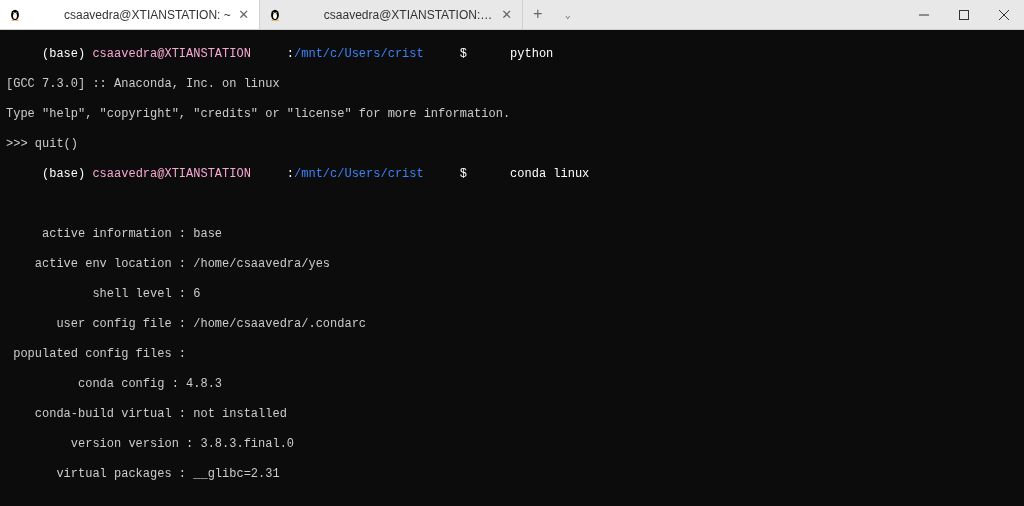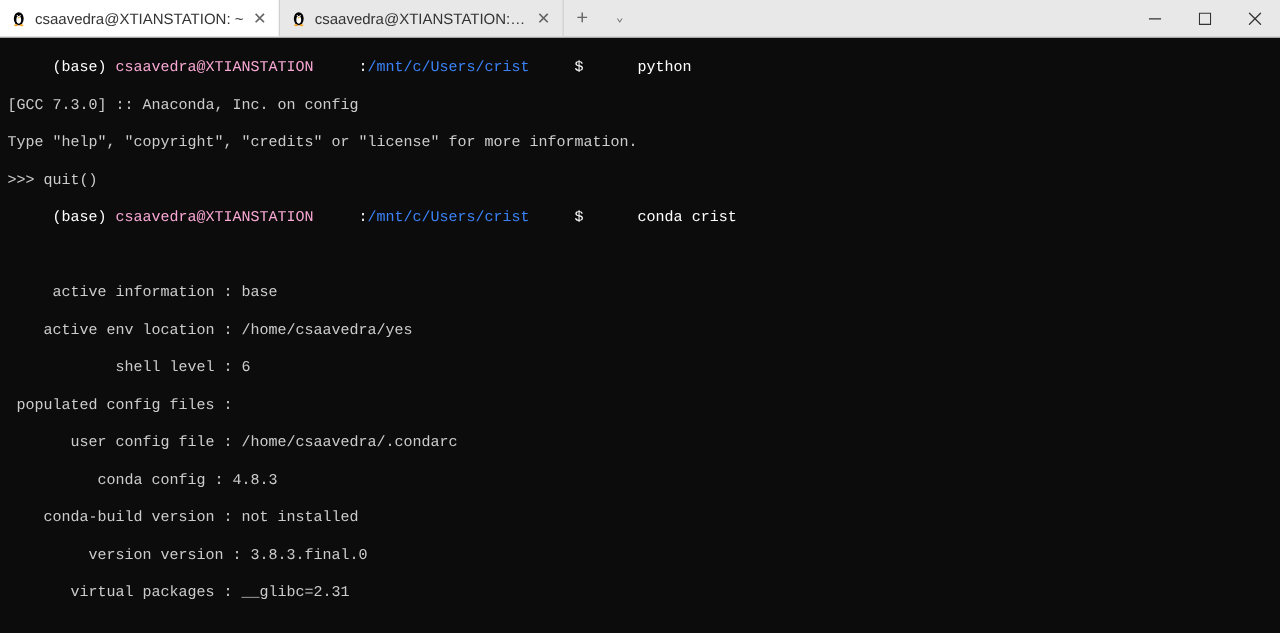--- a/index.html
+++ b/index.html
@@ -38,21 +38,21 @@
     }
     .tab.inactive { background: #e8e8e8; }
     .tab-icon {
       width: 14px;
       height: 14px;
       display: flex;
       align-items: center;
       justify-content: center;
     }
     .tab-icon svg { width: 14px; height: 14px; }
-    .tab-title { flex: 1; white-space: nowrap; overflow: hidden; text-overflow: ellipsis; max-width:170px;}
+    .tab-title { flex: 1; white-space: nowrap; overflow: hidden; text-overflow: ellipsis; max-width:170px;margin-left:36px;}
     .tab-close {
       width: 14px;
       height: 14px;
       display: flex;
       align-items: center;
       justify-content: center;
       color: #666;
       font-size: 13px;
       cursor: pointer;
     }
@@ -150,32 +150,32 @@
         <svg viewBox="0 0 10 10">
           <line x1="0" y1="0" x2="10" y2="10" stroke="#333" stroke-width="1"></line>
           <line x1="10" y1="0" x2="0" y2="10" stroke="#333" stroke-width="1"></line>
         </svg>
       </div>
   </div>
 </div>
 
 <div class="terminal">
 <div class="line"><span class="white">(base) </span><span class="green">csaavedra@XTIANSTATION</span><span class="white">:</span><span class="blue">/mnt/c/Users/crist</span><span class="white">$ </span><span class="white">python</span></div>
-<div class="line">[GCC 7.3.0] :: Anaconda, Inc. on config</div>
+<div class="line">[GCC 7.3.0] :: Anaconda, Inc. on linux</div>
 <div class="line">Type "help", "copyright", "credits" or "license" for more information.</div>
 <div class="line">&gt;&gt;&gt; quit()</div>
-<div class="line"><span class="white">(base) </span><span class="green">csaavedra@XTIANSTATION</span><span class="white">:</span><span class="blue">/mnt/c/Users/crist</span><span class="white">$ </span><span class="white">conda crist</span></div>
+<div class="line"><span class="white">(base) </span><span class="green">csaavedra@XTIANSTATION</span><span class="white">:</span><span class="blue">/mnt/c/Users/crist</span><span class="white">$ </span><span class="white">conda linux</span></div>
 <div class="line"> </div>
 <div class="line">     active information : base</div>
 <div class="line">    active env location : /home/csaavedra/yes</div>
 <div class="line">            shell level : 6</div>
+<div class="line">       user config file : /home/csaavedra/.condarc</div>
 <div class="line"> populated config files :</div>
-<div class="line">       user config file : /home/csaavedra/.condarc</div>
 <div class="line">          conda config : 4.8.3</div>
-<div class="line">    conda-build version : not installed</div>
+<div class="line">    conda-build virtual : not installed</div>
 <div class="line">         version version : 3.8.3.final.0</div>
 <div class="line">       virtual packages : __glibc=2.31</div>
 
 
 
 
 
 
 
 

